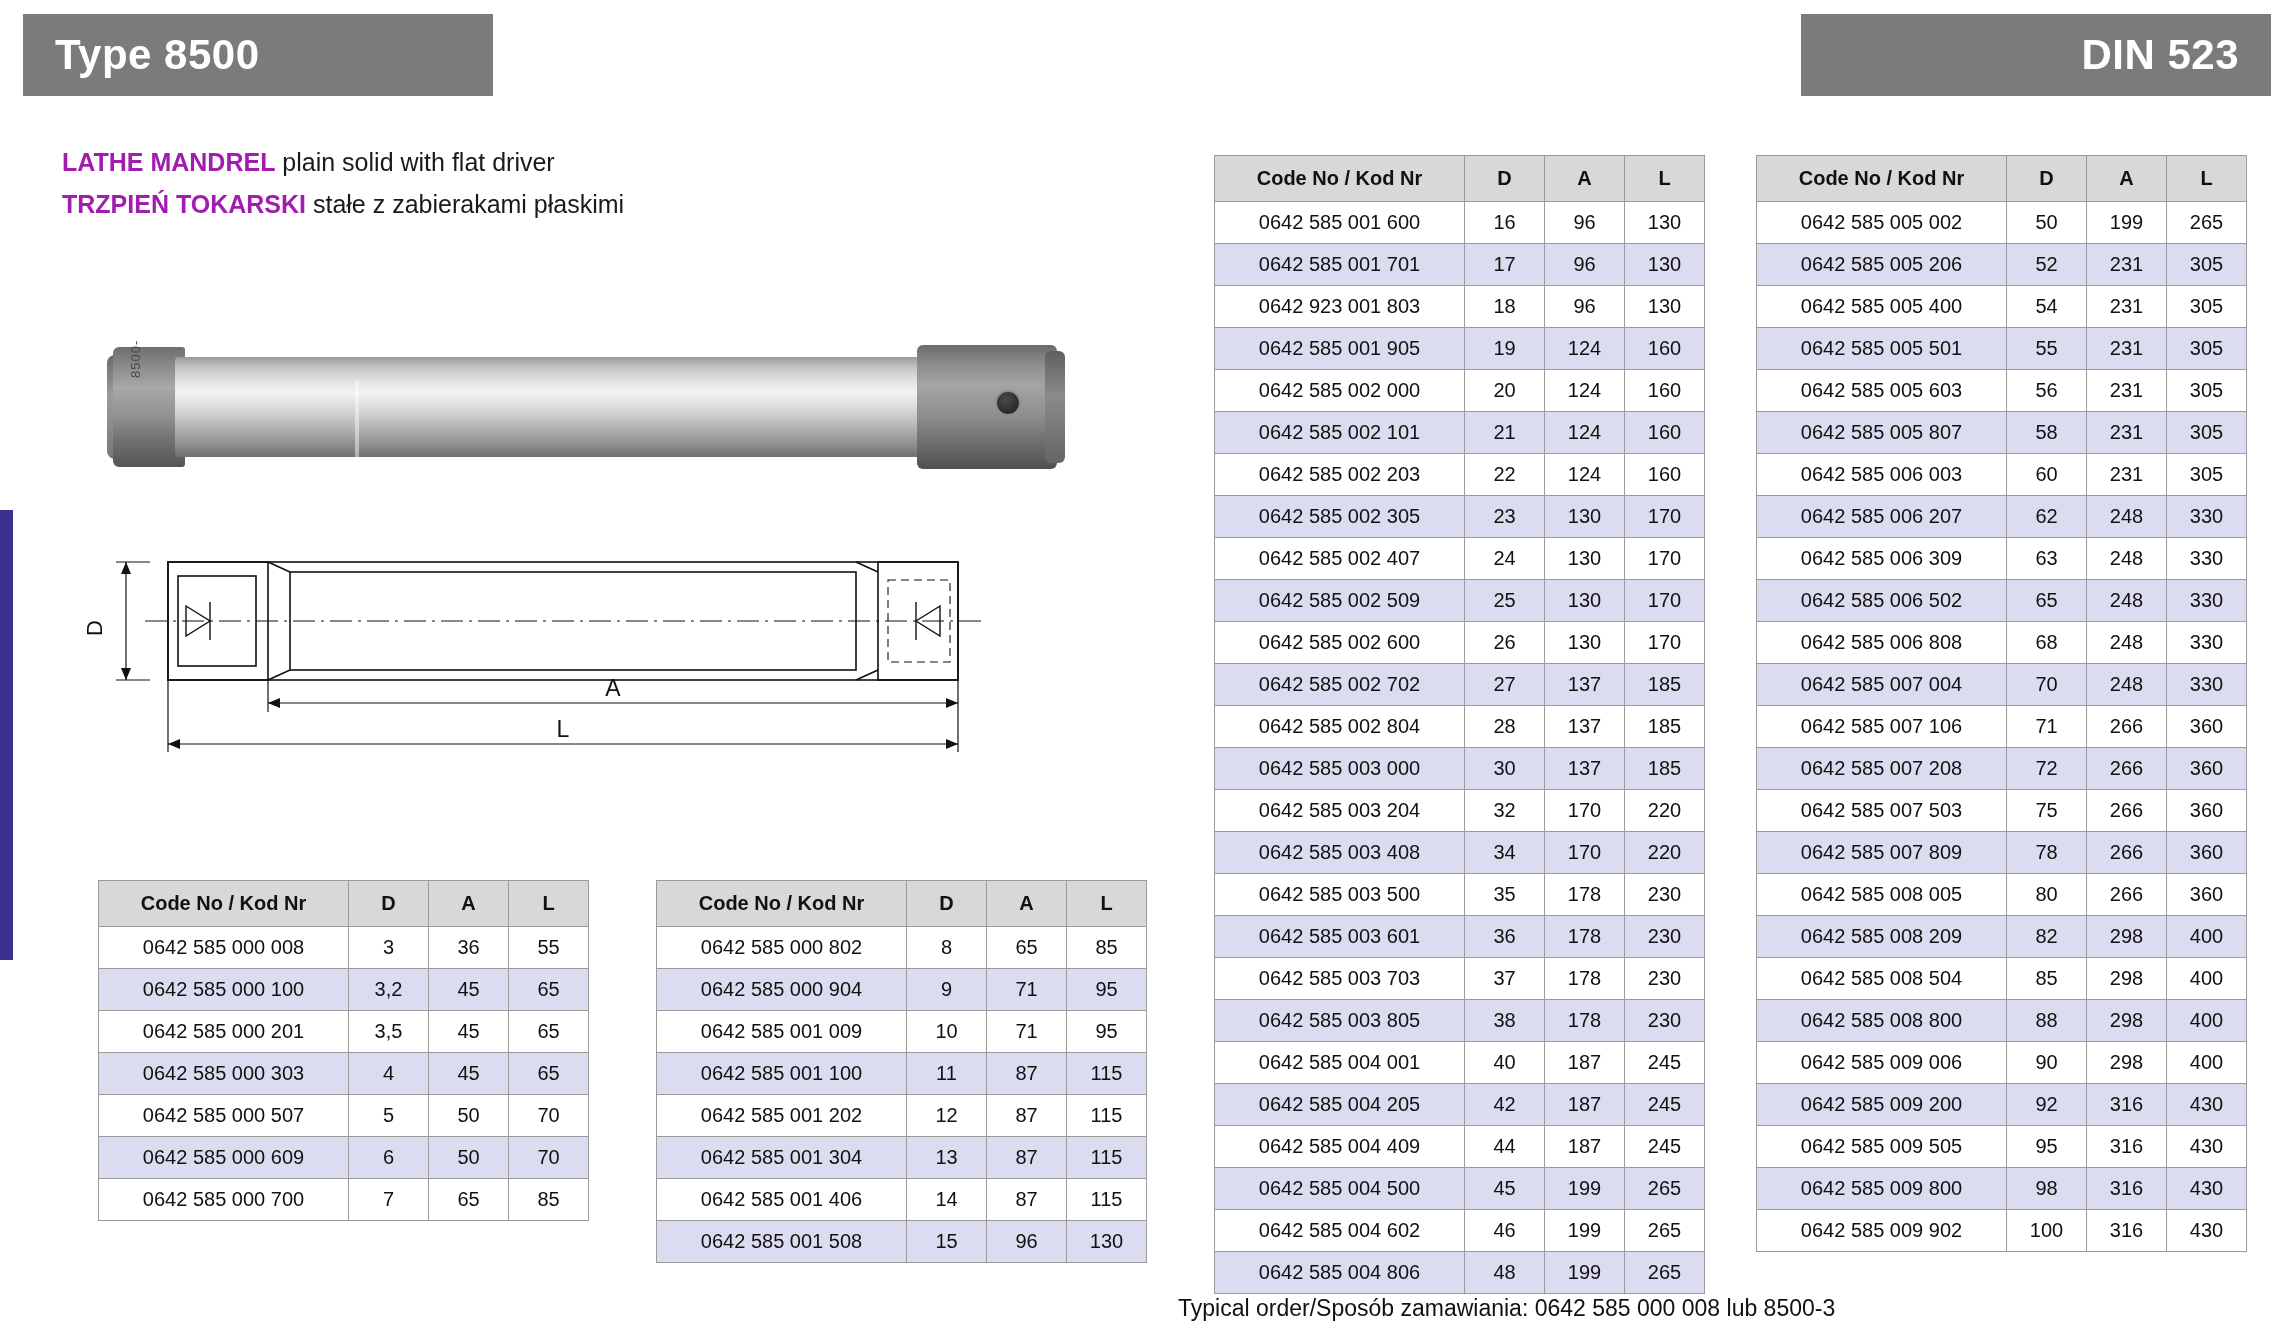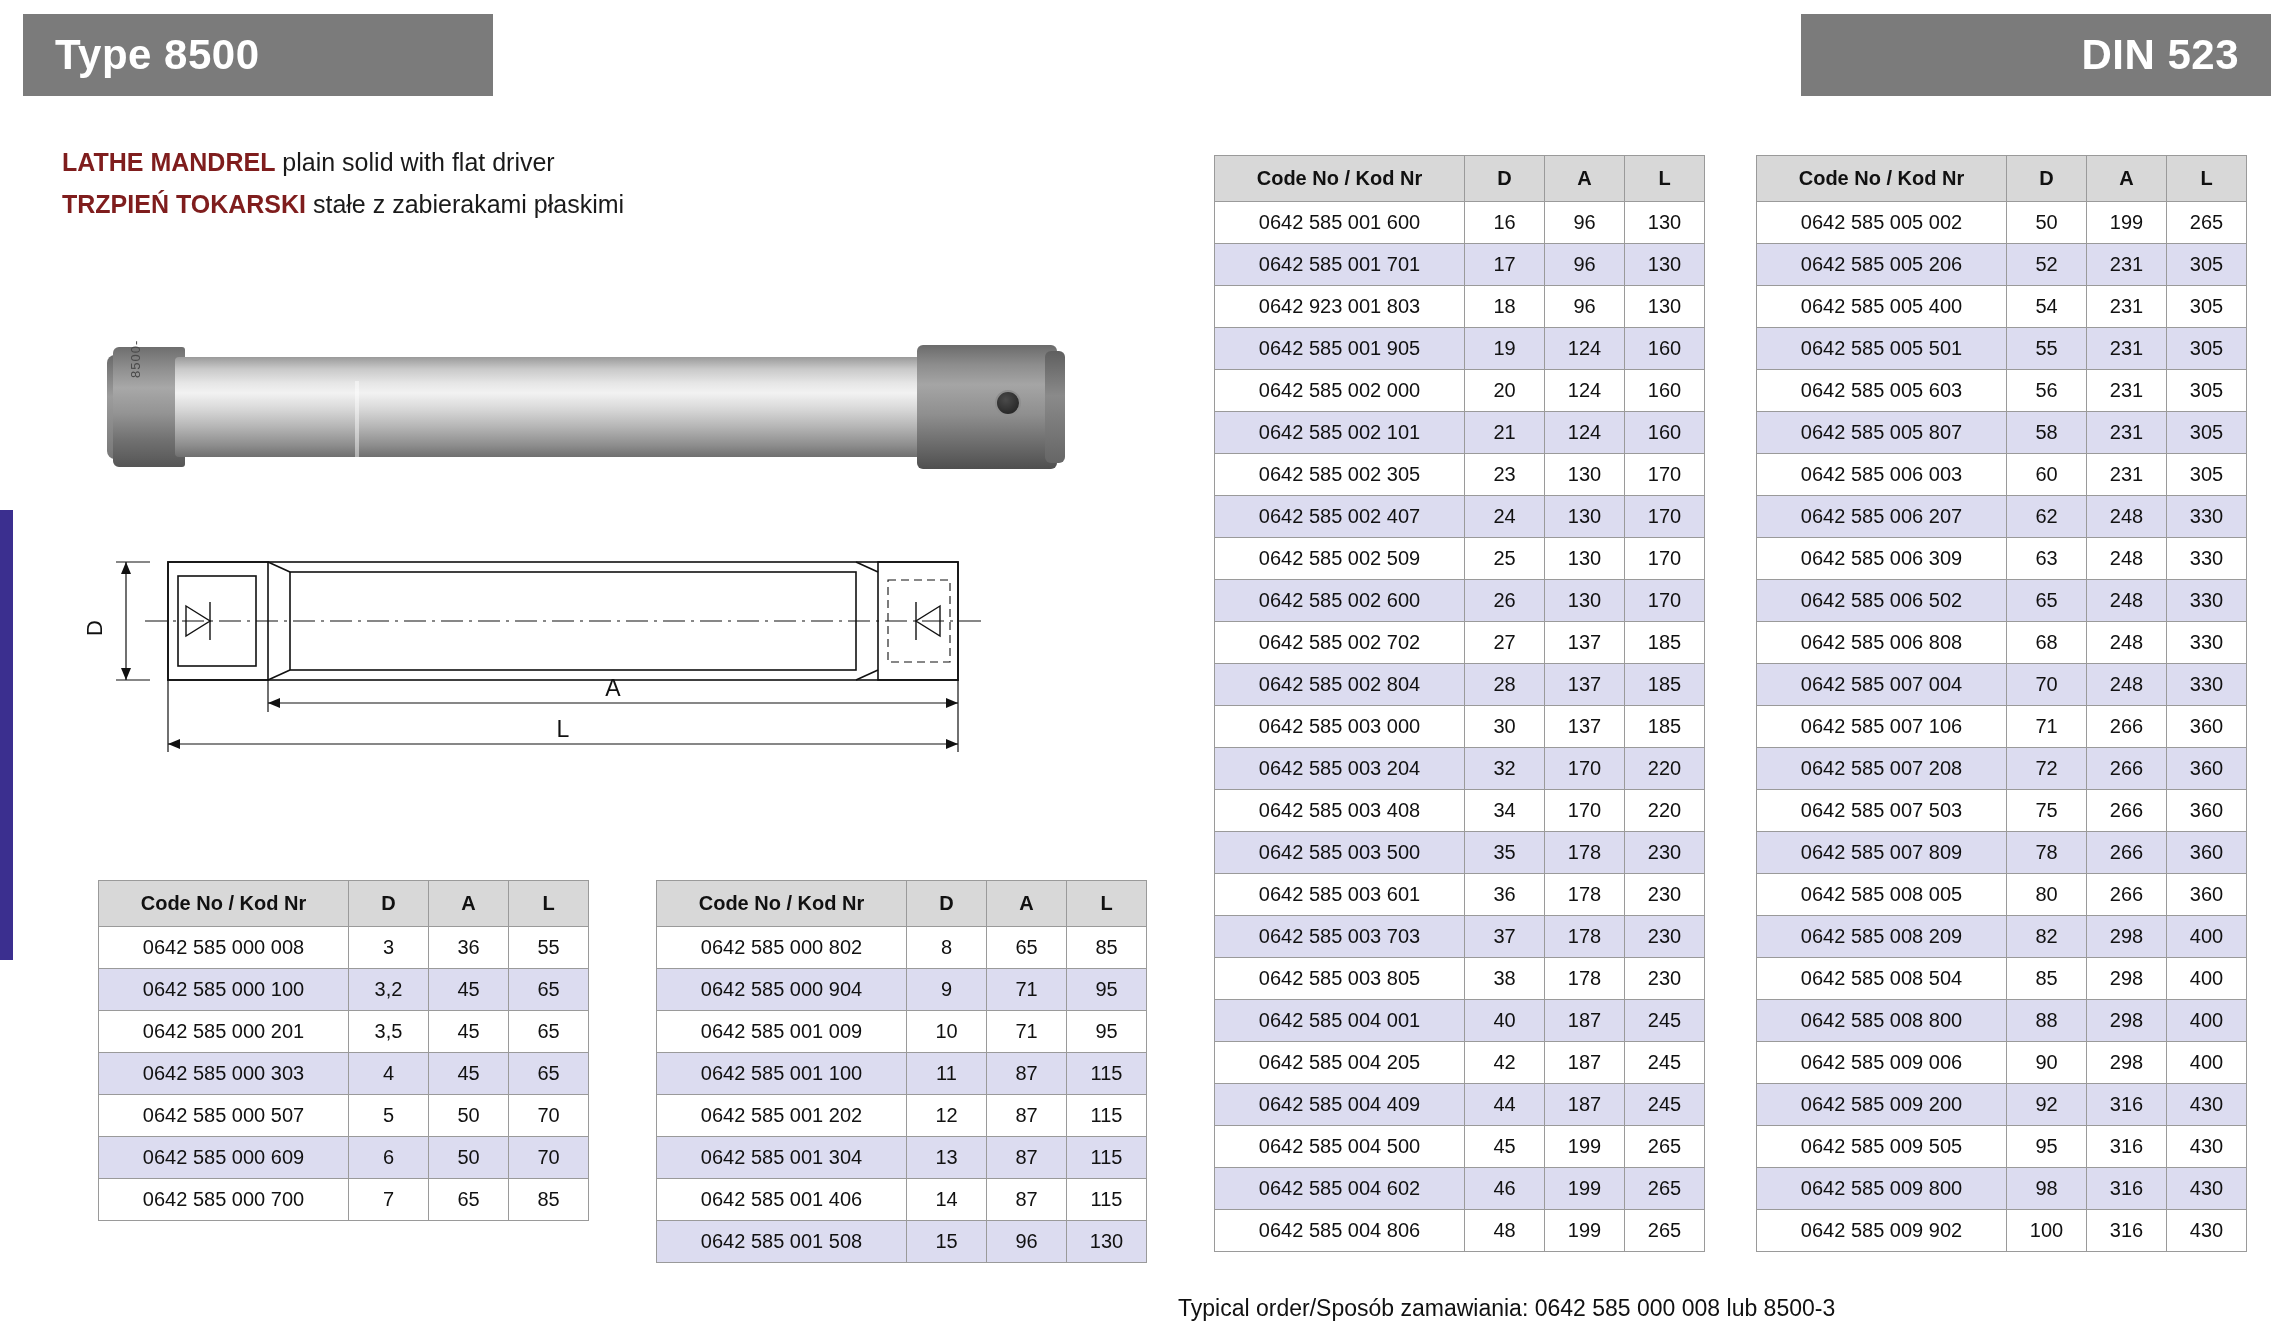--- a/index.html
+++ b/index.html
@@ -33,21 +33,21 @@
   }
   .hdr-right span {
     color: #ffffff; font-size: 42px; font-weight: bold; letter-spacing: 0.5px;
   }
 
   
   .title-block {
     position: absolute; left: 62px; top: 148px; width: 1000px;
   }
   .title-line { font-size: 25px; color: #1a1a1a; margin-bottom: 13px; }
-  .title-line .kw { color: #7f1d1d; font-weight: bold; }
+  .title-line .kw { color: #a21caf; font-weight: bold; }
 
   
   .photo-wrap {
     position: absolute; left: 95px; top: 333px; width: 990px; height: 150px;
   }
   .mandrel-body {
     position: absolute; left: 80px; top: 24px; width: 750px; height: 100px;
     background: linear-gradient(to bottom,
       #9a9a9a 0%, #c9c9c9 12%, #e6e6e6 26%, #f2f2f2 36%,
       #d8d8d8 52%, #b5b5b5 70%, #8e8e8e 88%, #6f6f6f 100%);
@@ -386,20 +386,26 @@
         <td class="t-num">124</td>
         <td class="t-num">160</td>
       </tr>
       <tr>
         <td class="t-code">0642 585 002 101</td>
         <td class="t-num">21</td>
         <td class="t-num">124</td>
         <td class="t-num">160</td>
       </tr>
       <tr>
+        <td class="t-code">0642 585 002 203</td>
+        <td class="t-num">22</td>
+        <td class="t-num">124</td>
+        <td class="t-num">160</td>
+      </tr>
+      <tr>
         <td class="t-code">0642 585 002 305</td>
         <td class="t-num">23</td>
         <td class="t-num">130</td>
         <td class="t-num">170</td>
       </tr>
       <tr>
         <td class="t-code">0642 585 002 407</td>
         <td class="t-num">24</td>
         <td class="t-num">130</td>
         <td class="t-num">170</td>

